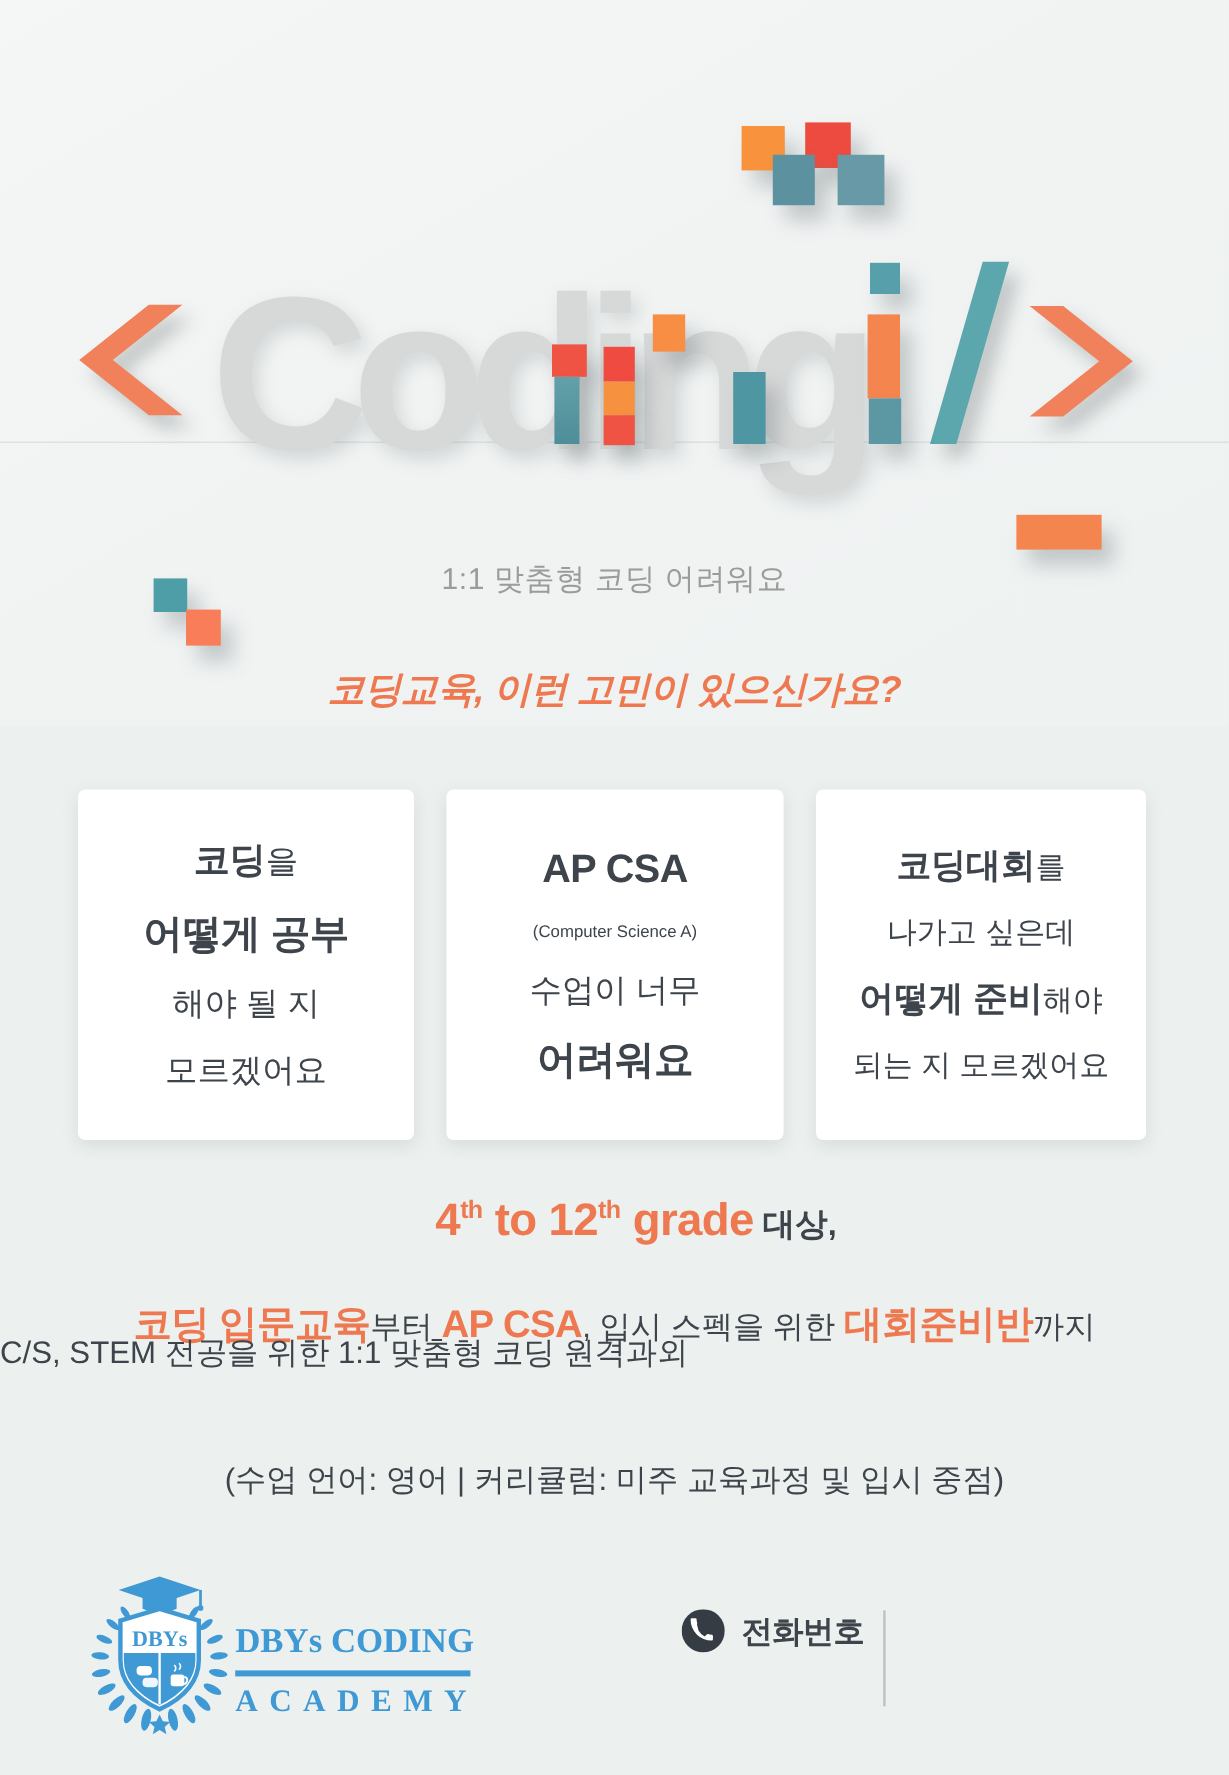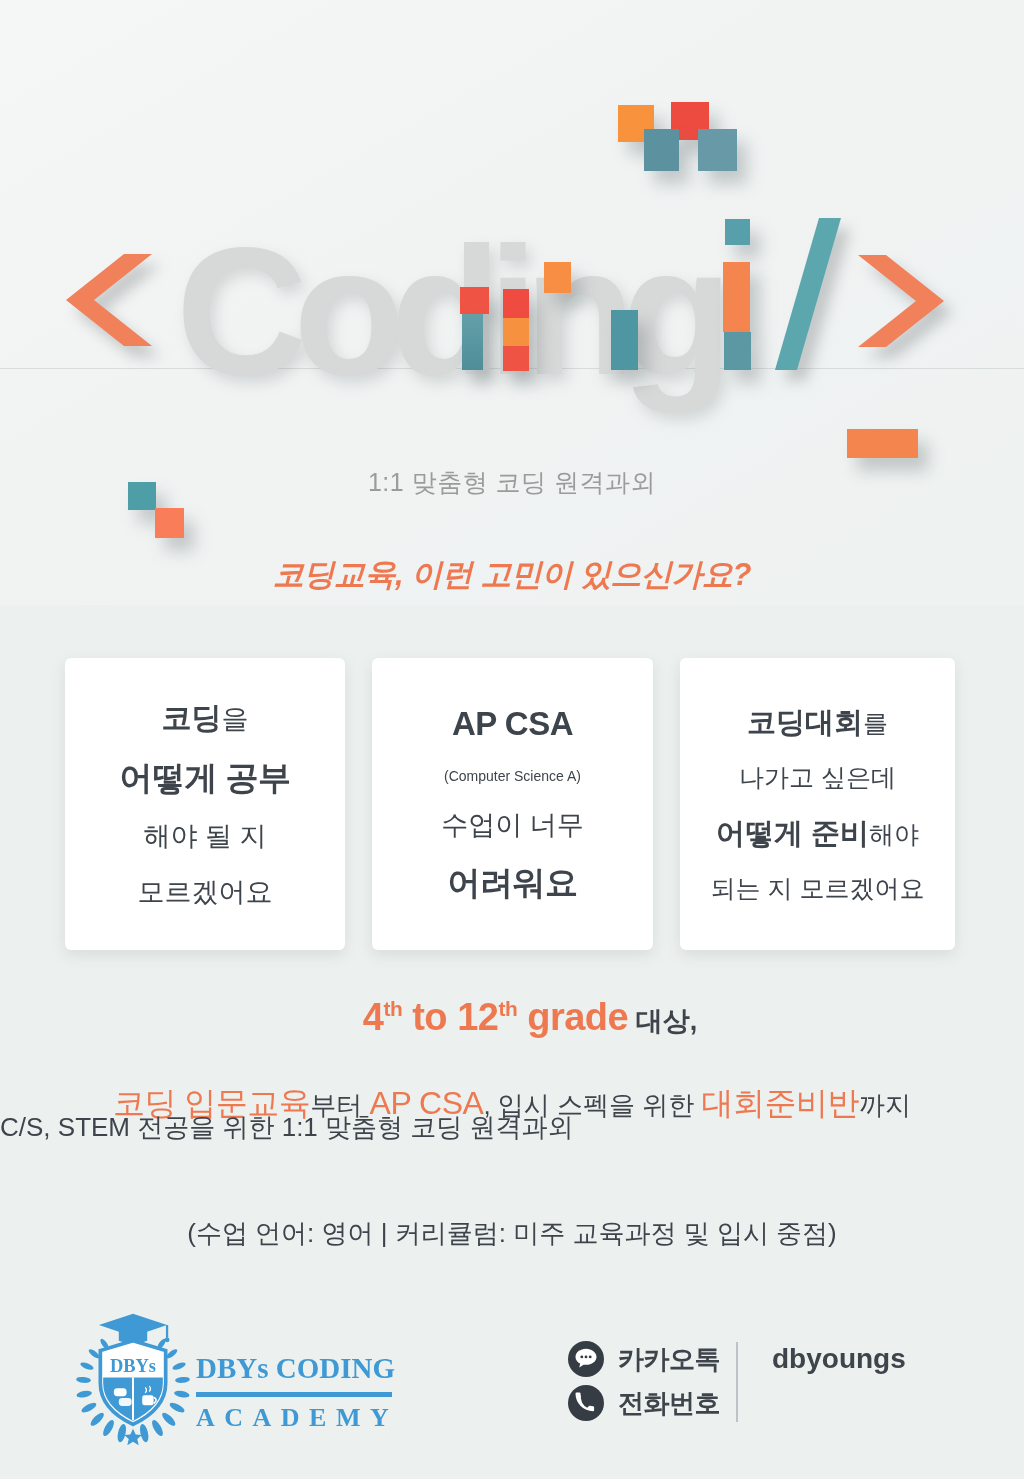--- a/index.html
+++ b/index.html
@@ -60,21 +60,21 @@
   .grade-line {
     position:absolute; left:0; top:996px; width:100%;
     text-align:center; color:var(--dark); font-size:27px; font-weight:bold;padding-left:36px;
   }
   .grade-line .or { color:var(--accent_orange); font-size:38px; font-weight:bold; letter-spacing:-0.5px; }
   .grade-line sup { font-size:0.55em; vertical-align:super; }
   .program-line {
     position:absolute; left:0; top:1082px; width:100%;
     text-align:center; color:var(--dark); font-size:26px;
   }
-  .program-line .or { color:var(--accent_orange); font-size:32px; font-weight:normal; letter-spacing:-0.5px; }
+  .program-line .or { color:var(--accent_orange); font-size:32px; font-weight:bold; letter-spacing:-0.5px; }
   .detail1 { position:absolute; left:0; top:1110px; width:100%;
              text-align:left; font-size:26px; color:var(--dark); }
   .detail2 { position:absolute; left:0; top:1216px; width:100%;
              text-align:center; font-size:26px; color:var(--dark); }
   
   .crest { position:absolute; left:62px; top:1308px; width:142px; height:142px; }
   .brand { position:absolute; left:196px; top:1342px; width:200px; }
   .brand-line1 { font-family:"Liberation Serif", serif; font-weight:bold;
                  font-size:29px; color:var(--logo_blue); white-space:nowrap;margin-top:10px; }
   .brand-rule  { margin:7px 0 6px 0; height:3px;
@@ -122,21 +122,21 @@
   <div class="cube" style="left:503px; top:289px; width:26px; height:29px; background:#EF4B41;"></div>
   <div class="cube" style="left:503px; top:318px; width:26px; height:28px; background:#F5913F;"></div>
   <div class="cube" style="left:503px; top:346px; width:26px; height:25px; background:#EF5343;"></div>
   <div class="cube" style="left:611px; top:310px; width:27px; height:60px; background:#4E96A2;"></div>
   <div class="cube" style="left:723px; top:262px; width:27px; height:70px; background:#F5854F;"></div>
   <div class="cube" style="left:724px; top:332px; width:27px; height:38px; background:#5C98A4;"></div>
   <div class="cube" style="left:847px; top:429px; width:71px; height:29px; background:#F5854F;"></div>
   <div class="cube" style="left:128px; top:482px; width:28px; height:28px; background:#4E9EA8;"></div>
   <div class="cube" style="left:155px; top:508px; width:29px; height:30px; background:#F87D58;"></div>
 
-  <div class="hero-subtitle">1:1 맞춤형 코딩 원격과외</div>
+  <div class="hero-subtitle">1:1 맞춤형 코딩 어려워요</div>
 </div>
 
 <div class="headline">코딩교육, 이런 고민이 있으신가요?</div>
 
 <div class="card card1">
   <div class="cl"><span class="b">코딩</span><span>을</span></div>
   <div class="cl big">어떻게 공부</div>
   <div class="cl">해야 될 지</div>
   <div class="cl">모르겠어요</div>
 </div>
@@ -214,29 +214,18 @@
 <div class="brand">
   <div class="brand-line1">DBYs CODING</div>
   <div class="brand-rule"></div>
   <div class="brand-line2">ACADEMY</div>
 </div>
 
 <div class="contact" style="position:absolute;">
   <div class="contact-row">
     <svg class="contact-icon" viewBox="0 0 24 24">
       <circle cx="12" cy="12" r="12" fill="#363C44"></circle>
-      <path d="M12,5.2 C8.1,5.2 5,7.6 5,10.6 c0,1.9 1.2,3.5 3.1,4.4 L7.5,17.6 10.4,15.8 c0.5,0.1 1,0.1 1.6,0.1 3.9,0 7-2.4 7-5.3 S15.9,5.2 12,5.2 Z" fill="#FFFFFF"></path>
-      <circle cx="9.2" cy="10.6" r="0.95" fill="#363C44"></circle>
-      <circle cx="12" cy="10.6" r="0.95" fill="#363C44"></circle>
-      <circle cx="14.8" cy="10.6" r="0.95" fill="#363C44"></circle>
-    </svg>
-    <div class="contact-label">카카오톡</div>
-    <div class="contact-value">dbyoungs</div>
-  </div>
-  <div class="contact-row">
-    <svg class="contact-icon" viewBox="0 0 24 24">
-      <circle cx="12" cy="12" r="12" fill="#363C44"></circle>
       <path d="M9.4,11.8 a8.6,8.6 0 0 0 3.4,3.4 l1.2-1.2 a0.7,0.7 0 0 1 0.7-0.17 6.4,6.4 0 0 0 2,0.32 0.7,0.7 0 0 1 0.7,0.7 v1.9 a0.7,0.7 0 0 1-0.7,0.7 A11.7,11.7 0 0 1 5,5.7 0.7,0.7 0 0 1 5.7,5 h1.95 a0.7,0.7 0 0 1 0.7,0.7 6.4,6.4 0 0 0 0.32,2 0.7,0.7 0 0 1-0.17,0.72 Z" fill="#FFFFFF"></path>
     </svg>
     <div class="contact-label">전화번호</div>
   </div>
   <div class="contact-divider"></div>
 </div>
 
 </body></html>

